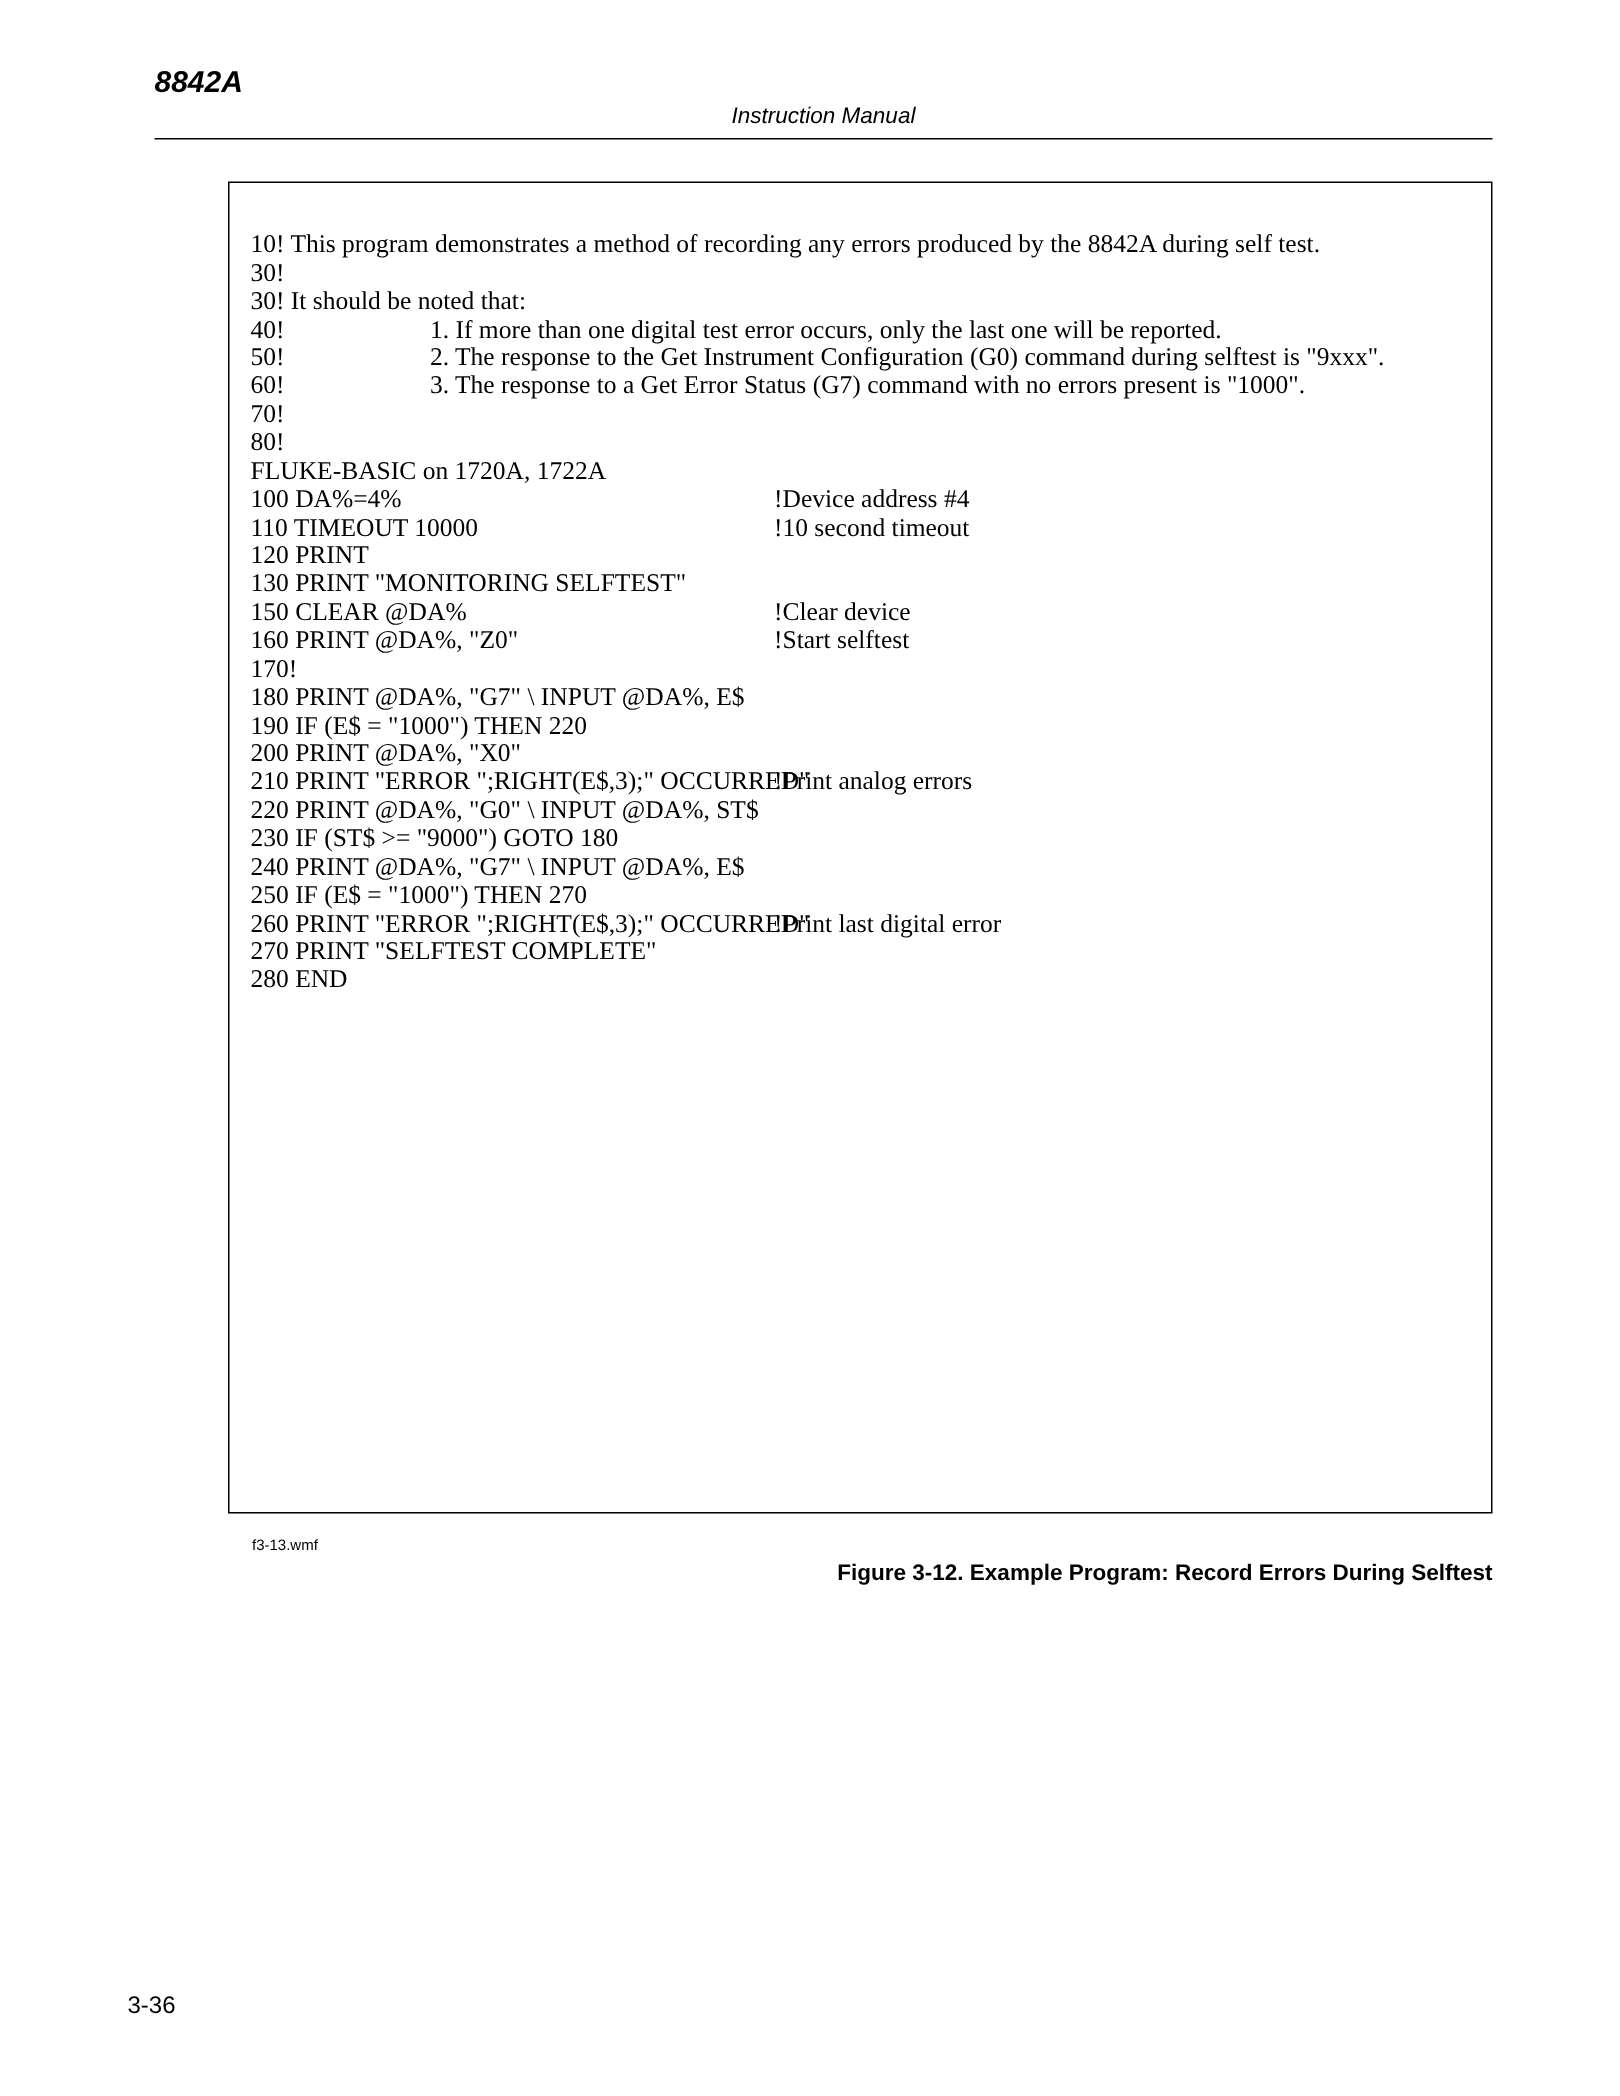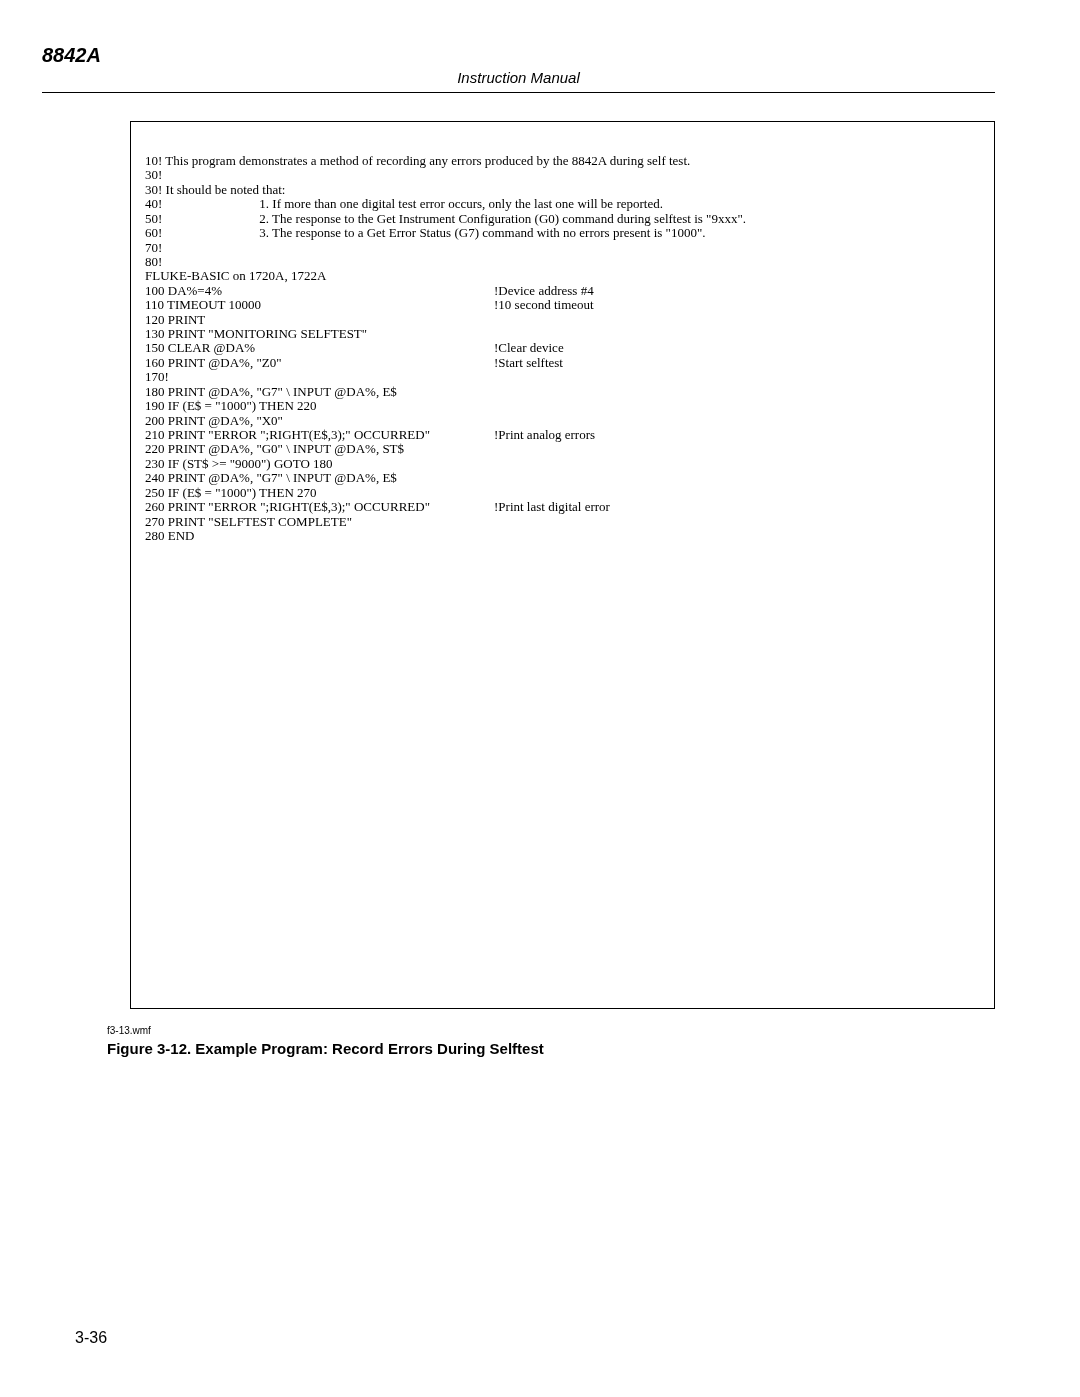--- a/index.html
+++ b/index.html
@@ -6,21 +6,21 @@
     margin: 0;
     padding: 0;
     background: #fff;
     font-family: "Times New Roman", Times, serif;
     color: #000;
     width: 1080px;
     height: 1397px;
     box-sizing: border-box;
   }
   .page {
-    padding: 44px 85px 40px 42px;
+    padding: 44px 85px 40px 103px;
     box-sizing: border-box;
     height: 100%;
     position: relative;
   }
   .header-block {
     padding-bottom: 6px;
     border-bottom: 1.5px solid #000;
     margin-bottom: 28px;
   }
   .model {
@@ -30,27 +30,27 @@
     font-size: 20px;
   }
   .subtitle {
     font-family: Arial, Helvetica, sans-serif;
     font-style: italic;
     font-size: 15px;
     margin-top: 2px;
     text-align: center;
   }
   .figure-box {
-    margin-left: 88px;
+    margin-left: 49px;
     border: 1.5px solid #000;
     padding: 32px 14px 14px 14px;
     min-height: 888px;
     box-sizing: border-box;
     font-family: "Times New Roman", Times, serif;
-    font-size: 13px;
+    font-size: 17px;
     line-height: 1.11;
   }
   .code-line {
     white-space: nowrap;
     display: flex;
   }
   .code-line .left {
     display: inline-block;
   }
   .code-line .right {
@@ -71,30 +71,30 @@
     width: 349px;
   }
   .comment-col .right {}
   .wmf {
     font-family: Arial, Helvetica, sans-serif;
     font-size: 10px;
     margin-left: 65px;
     margin-top: 16px;
   }
   .caption {
-    text-align: left;
+    text-align: right;
     font-family: Arial, Helvetica, sans-serif;
     font-weight: bold;
     font-size: 15px;
     margin-left: 65px;
     margin-top: 4px;
   }
   .page-num {
     position: absolute;
-    left: 75px;
+    left: 85px;
     bottom: 50px;
     font-family: Arial, Helvetica, sans-serif;
     font-size: 16px;
   }
 </style>
 </head>
 <body>
 
 <div class="page">
 

